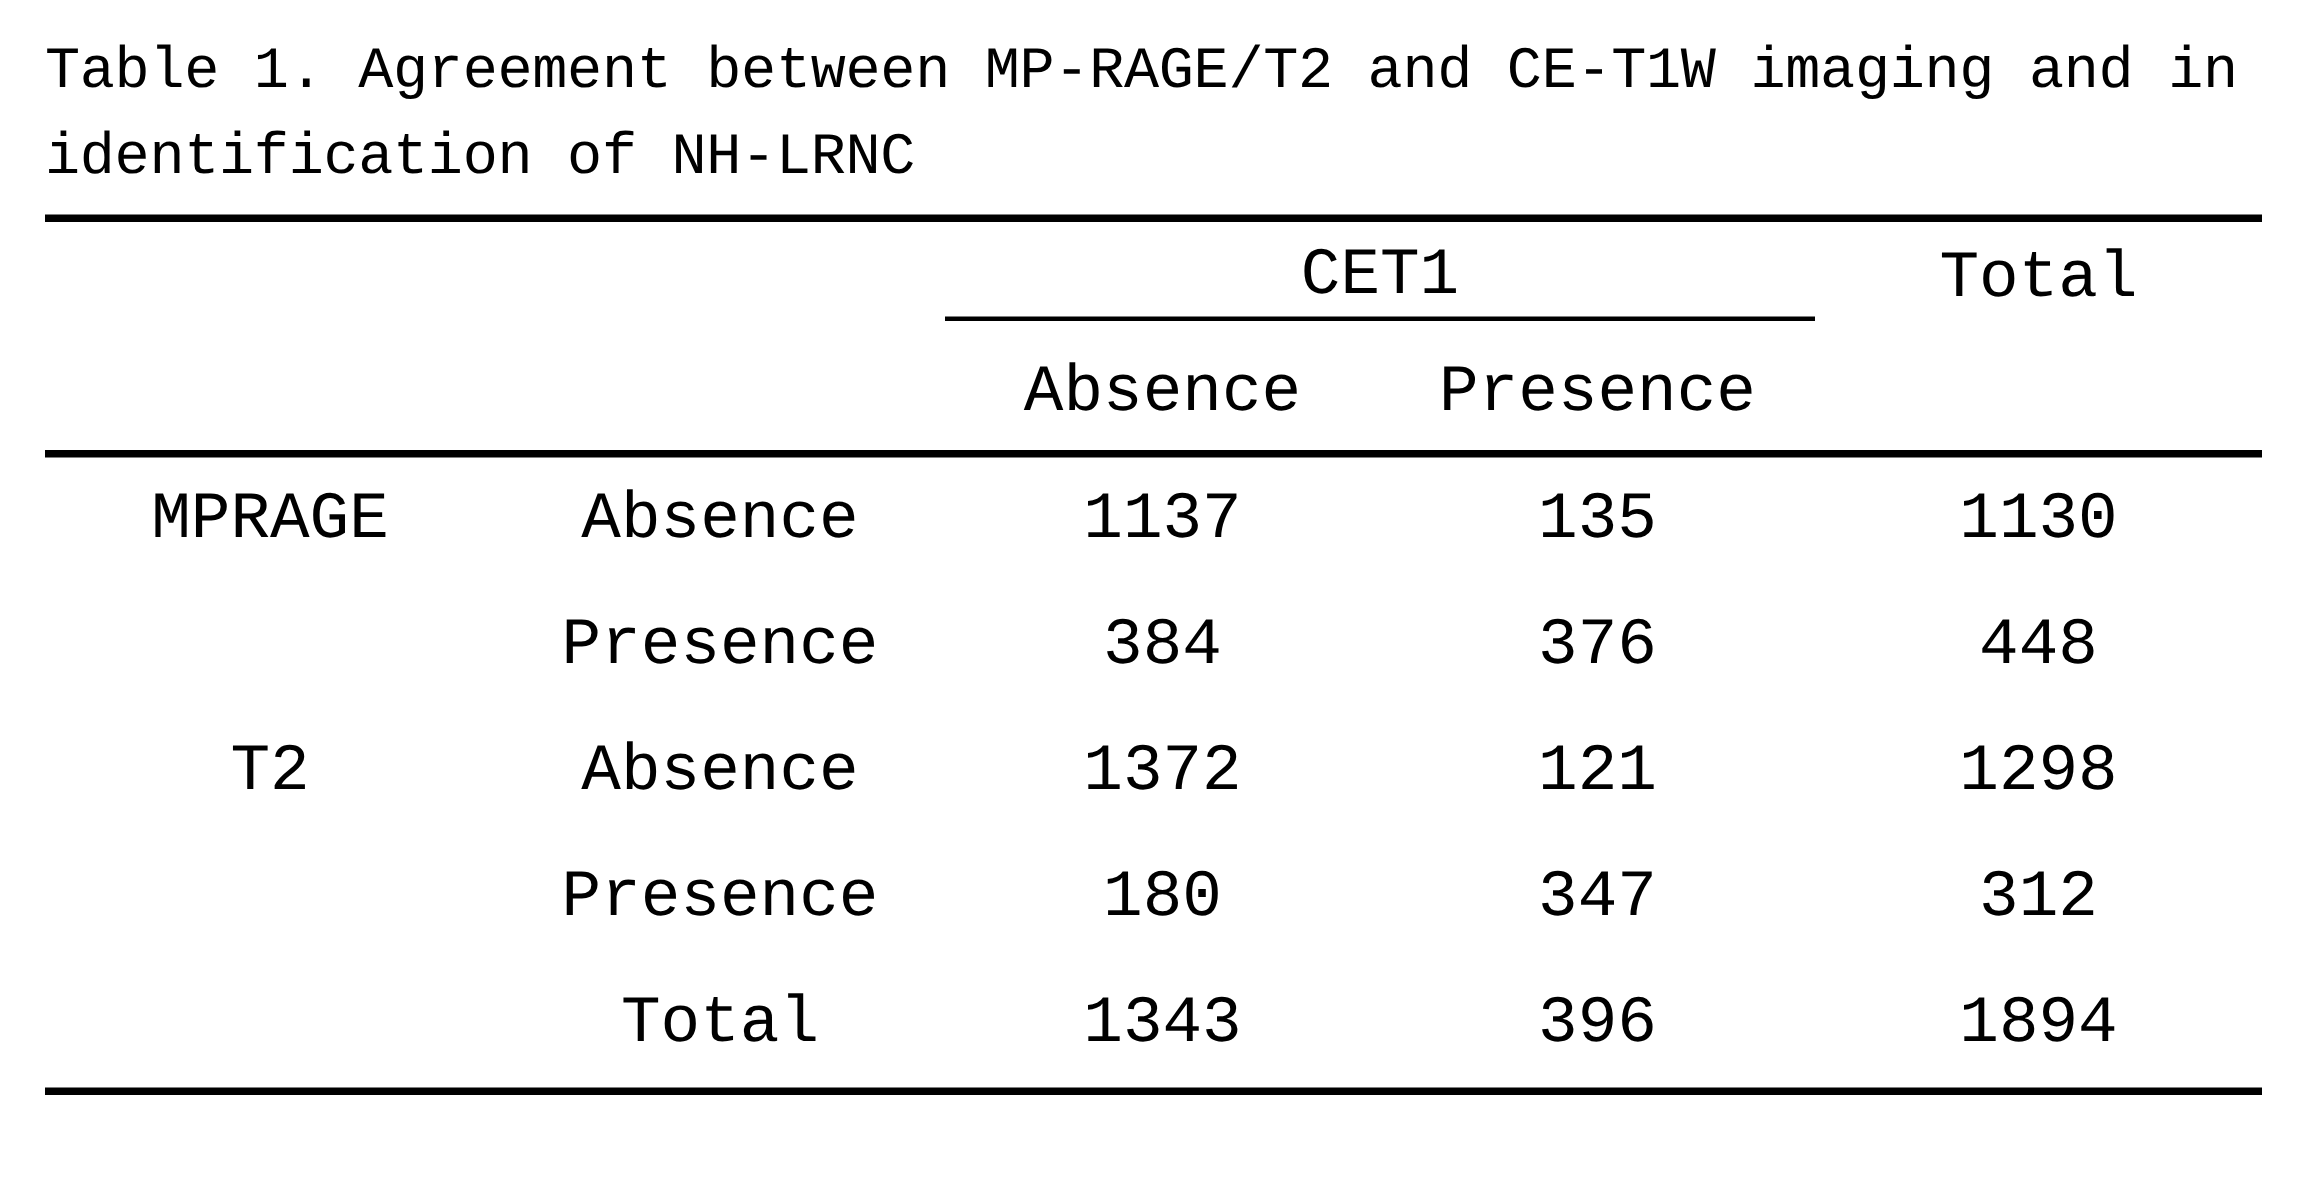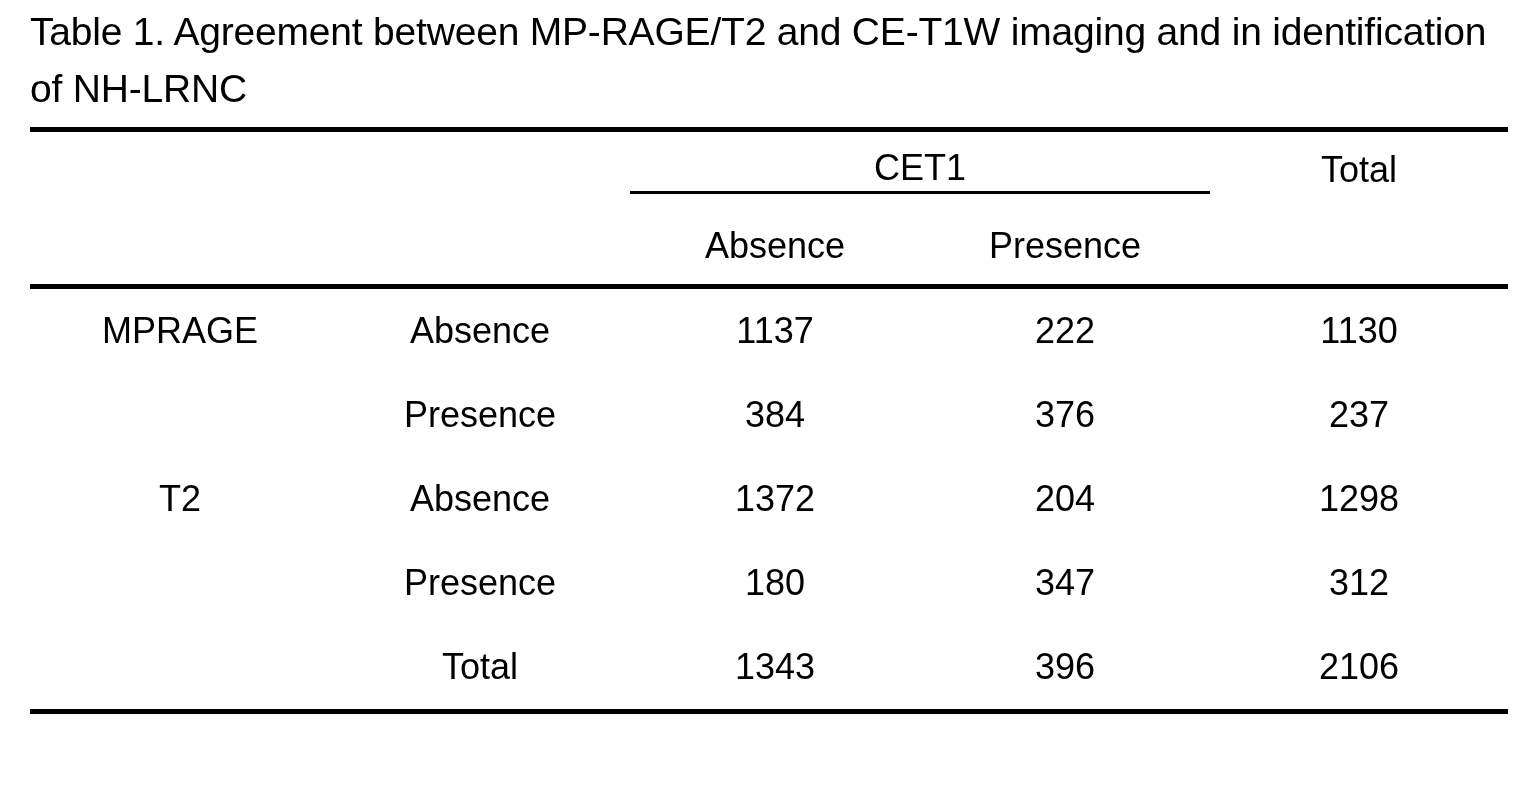--- a/index.html
+++ b/index.html
@@ -11,35 +11,36 @@
     width: 1539px;
     height: 792px;
     font-family: "Liberation Sans", sans-serif;
     color: #000000;
     overflow: hidden;
   }
   .page {
     width: 1539px;
     height: 696px;
     box-sizing: border-box;
-    padding: 4px 30px 0 30px;
+    padding: 20px 30px 0 30px;
     position: relative;
+    font-family: Liberation Mono, monospace;
   }
   .caption {
     font-size: 39px;
     line-height: 1.45;
     font-weight: 400;
     letter-spacing: -0.2px;
     margin: 0 0 10px 0;
     max-width: 1480px;
   }
   table.tbl {
     width: 1478px;
     border-collapse: collapse;
-    font-size: 36px;
+    font-size: 44px;
     table-layout: fixed;
   }
   table.tbl td, table.tbl th {
     padding: 0;
     font-weight: 400;
     text-align: center;
     vertical-align: middle;
   }
   .col-a { width: 300px; }
   .col-b { width: 300px; }
@@ -106,51 +107,51 @@
         <td class="subhdr-cell empty"></td>
         <td class="subhdr-cell">Absence</td>
         <td class="subhdr-cell">Presence</td>
         <td class="subhdr-cell empty"></td>
       </tr>
 
       <tr class="body-row">
         <td class="rowlabel">MPRAGE</td>
         <td>Absence</td>
         <td>1137</td>
-        <td>222</td>
+        <td>135</td>
         <td>1130</td>
       </tr>
 
       <tr class="body-row">
         <td class="rowlabel"></td>
         <td>Presence</td>
         <td>384</td>
         <td>376</td>
-        <td>237</td>
+        <td>448</td>
       </tr>
 
       <tr class="body-row">
         <td class="rowlabel">T2</td>
         <td>Absence</td>
         <td>1372</td>
-        <td>204</td>
+        <td>121</td>
         <td>1298</td>
       </tr>
 
       <tr class="body-row">
         <td class="rowlabel"></td>
         <td>Presence</td>
         <td>180</td>
         <td>347</td>
         <td>312</td>
       </tr>
 
       <tr class="body-row rule-bottom">
         <td class="rowlabel"></td>
         <td>Total</td>
         <td>1343</td>
         <td>396</td>
-        <td>2106</td>
+        <td>1894</td>
       </tr>
     </tbody>
   </table>
 
 </div>
 
 </body></html>

